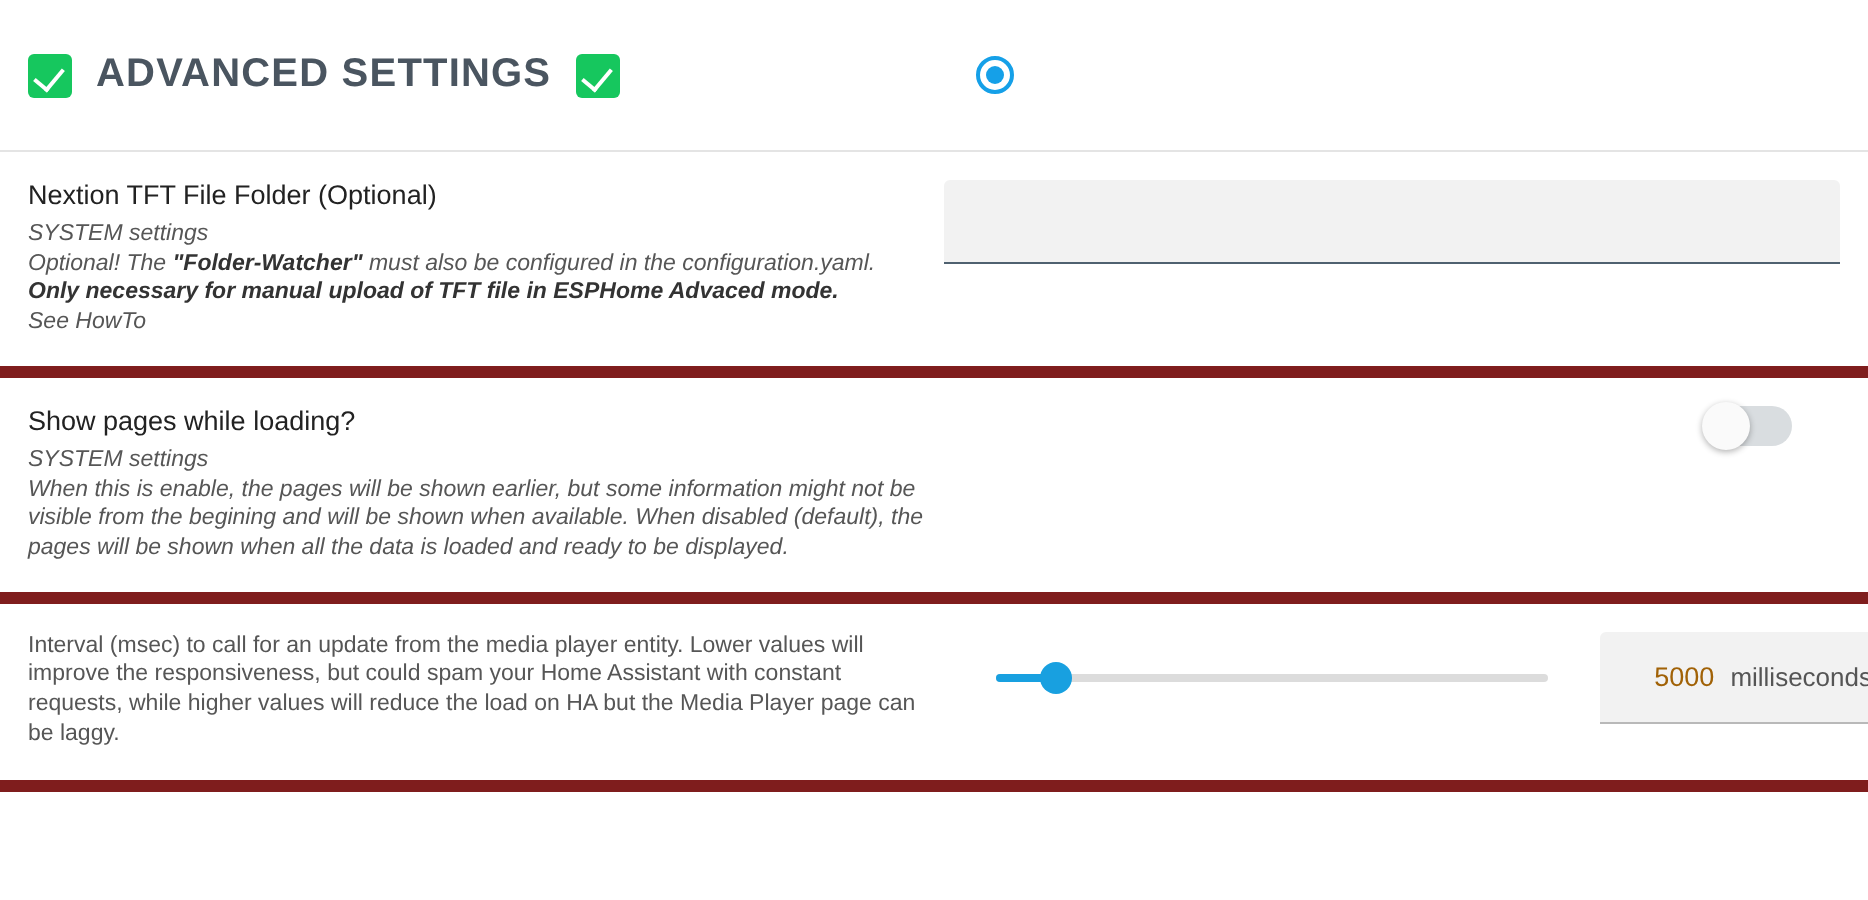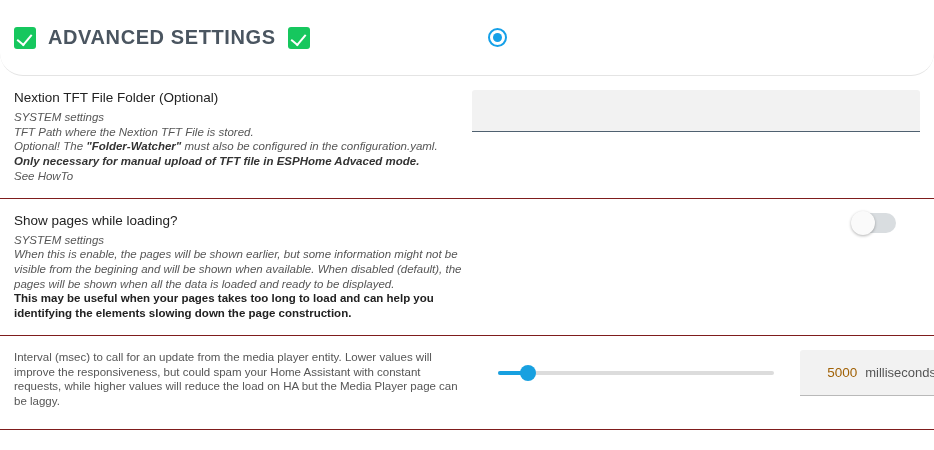--- a/index.html
+++ b/index.html
@@ -14,21 +14,20 @@
   }
 
   
   .header {
     height: 76px;
     display: flex;
     align-items: center;
     padding: 0 14px;
     border-bottom: 1px solid #e4e4e4;
     background: #fff;
-    border-radius: 23px;
   }
   .checkbox-green {
     width: 22px;
     height: 22px;
     border-radius: 3px;
     background: #16c75e;
     position: relative;
     flex: 0 0 auto;
   }
   .checkbox-green::after {
@@ -69,21 +68,21 @@
     width: 9px;
     height: 9px;
     border-radius: 50%;
     background: #15a0e8;
   }
 
   
   .row {
     display: flex;
     align-items: flex-start;
-    border-bottom: 1px solid #7f1d1d;
+    border-bottom: 6px solid #7f1d1d;
     padding: 14px;
     background: #fff;
   }
   .row-left {
     width: 458px;
     flex: 0 0 458px;
     padding-right: 10px;
   }
   .row-title {
     font-size: 13.5px;
@@ -220,38 +219,36 @@
       <div class="radio-inner"></div>
     </div>
   </div>
 </div>
 
 <div class="row">
   <div class="row-left">
     <div class="row-title">Nextion TFT File Folder (Optional)</div>
     <div class="desc">
       <div class="it">SYSTEM settings</div>
-      <div class="it">TFT Path where the Nextion TFT File is stored.</div>
       <div><span class="it">Optional! The </span><span class="bi">"Folder-Watcher"</span><span class="it"> must also be configured in the configuration.yaml.</span></div>
       <div class="bi">Only necessary for manual upload of TFT file in ESPHome Advaced mode.</div>
       <div class="it">See HowTo</div>
     </div>
   </div>
   <div class="row-right">
     <input class="textfield" type="text" value="" placeholder="" style="">
   </div>
 </div>
 
 <div class="row">
   <div class="row-left">
     <div class="row-title">Show pages while loading?</div>
     <div class="desc">
       <div class="it">SYSTEM settings</div>
       <div class="it">When this is enable, the pages will be shown earlier, but some information might not be visible from the begining and will be shown when available. When disabled (default), the pages will be shown when all the data is loaded and ready to be displayed.</div>
-      <div class="b" style="font-style:normal">This may be useful when your pages takes too long to load and can help you identifying the elements slowing down the page construction.</div>
     </div>
   </div>
   <div class="row-right">
     <div class="toggle">
       <div class="knob"></div>
     </div>
   </div>
 </div>
 
 <div class="row row-media-1">

